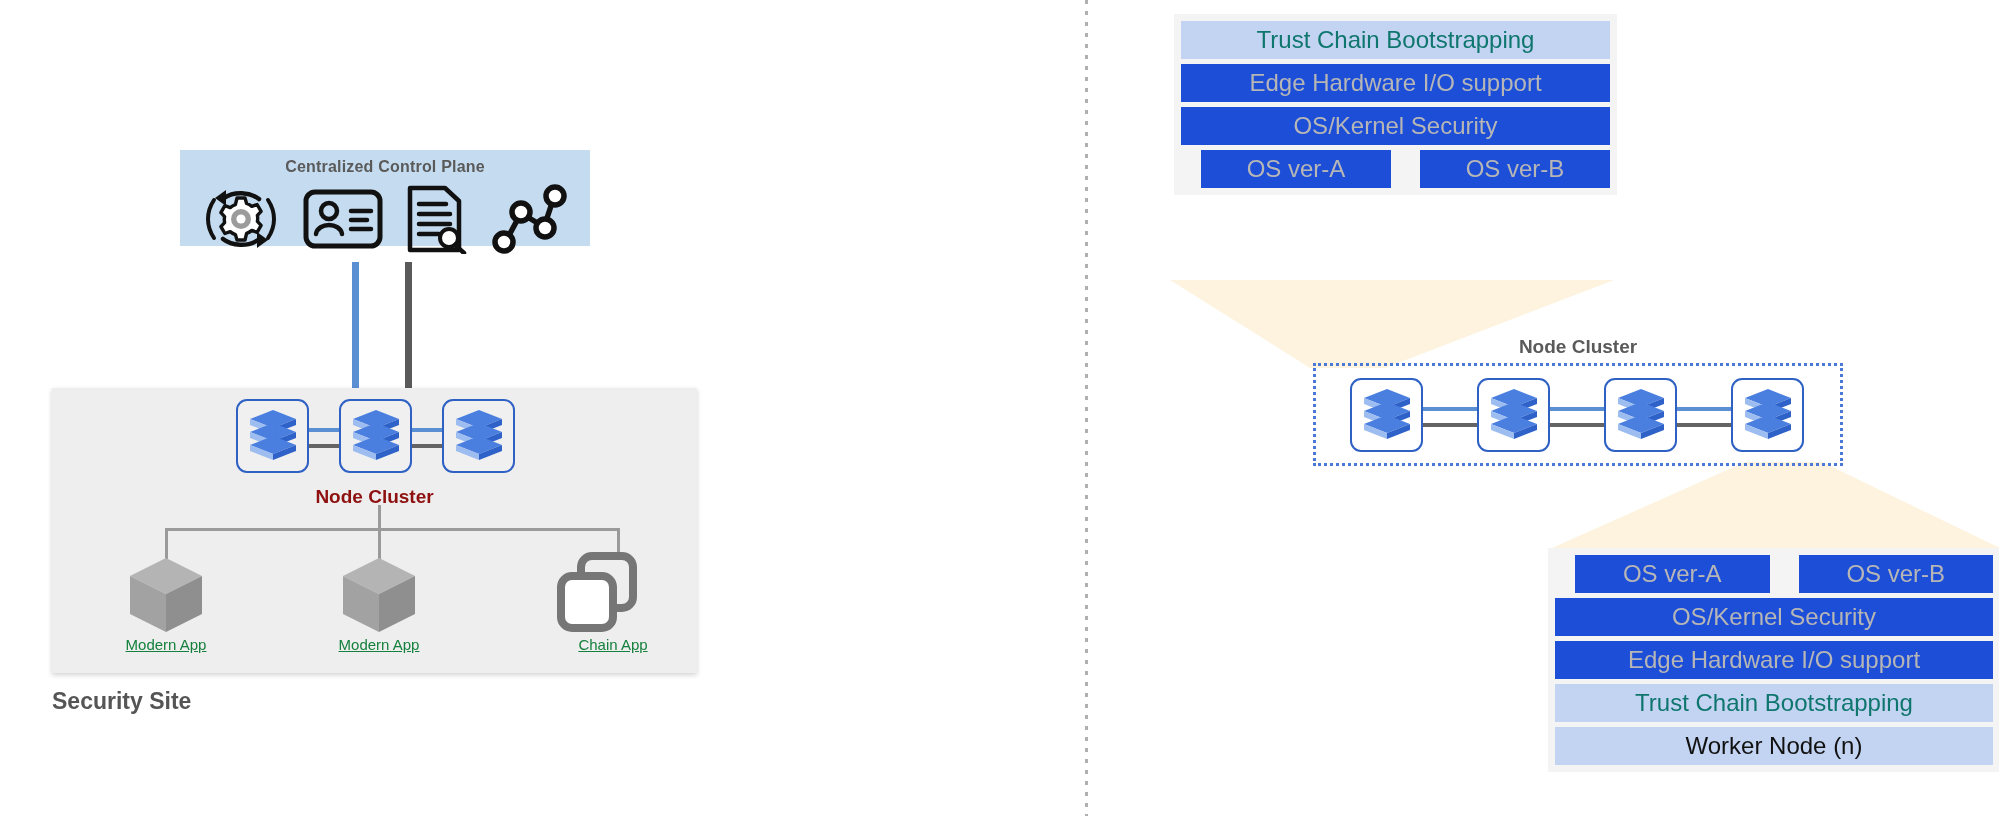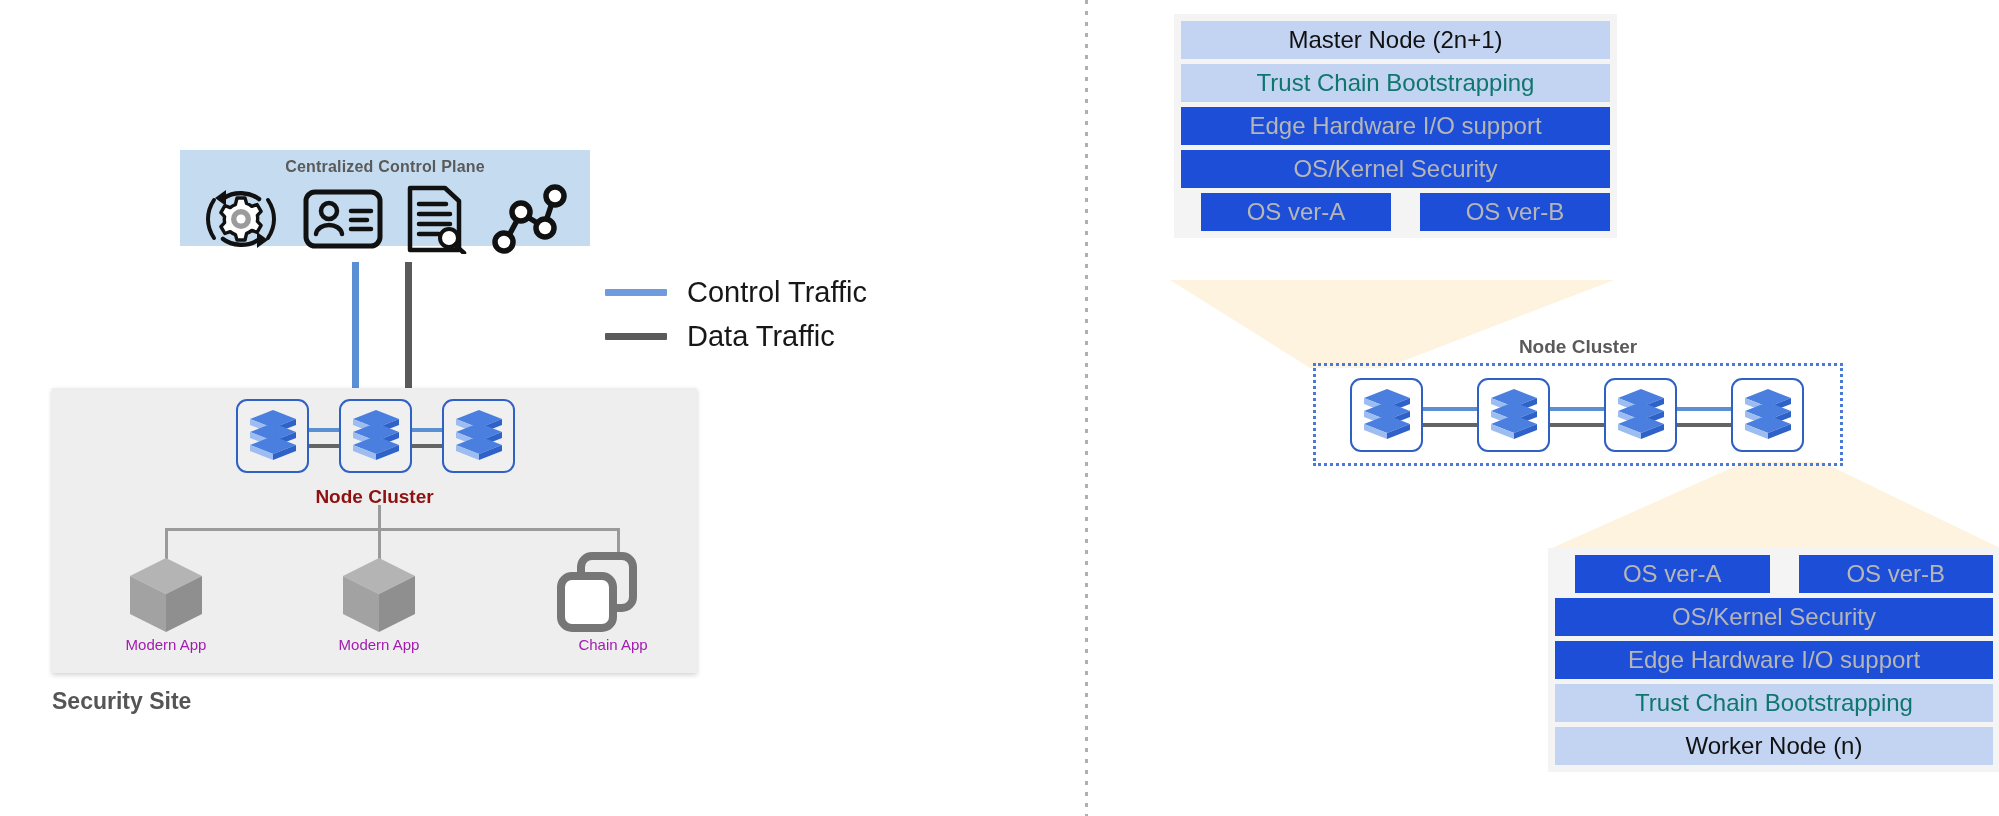--- a/index.html
+++ b/index.html
@@ -77,21 +77,21 @@
     position: absolute; left: 0; right: 0; top: 486px;
     width: 645px; margin-left: 52px; text-align: center;
     font-size: 19px; font-weight: bold; color: #8e1010;
   }
 
   
   .tree-line { position: absolute; background: #9a9a9a; }
 
   .app-label {
     position: absolute; width: 170px; text-align: center;
-    font-size: 15px; color: #a21caf;
+    font-size: 15px; color: #15803d; text-decoration: underline;
   }
 
   
   .stack-card {
     position: absolute;
     background: #f4f4f4;
     padding: 7px 7px;
   }
   .layer {
     height: 38px; margin-bottom: 5px;
@@ -205,30 +205,20 @@
           </g>
         </svg>
       </span>
 
     </div>
   </div>
 
   <div class="trunk-blue"></div>
   <div class="trunk-gray"></div>
 
-  <div class="legend">
-    <div class="legend-row">
-      <span class="legend-swatch" style="background:#6e9bde"></span>
-      <span class="legend-label">Control Traffic</span>
-    </div>
-    <div class="legend-row">
-      <span class="legend-swatch" style="background:#5a5a5a"></span>
-      <span class="legend-label">Data Traffic</span>
-    </div>
-  </div>
 
   <div class="site-box"></div>
 
   <div class="node-link-blue" style="left:305px; top:428px; width:64px;"></div>
   <div class="node-link-gray" style="left:305px; top:444px; width:64px;"></div>
   <div class="node-link-blue" style="left:408px; top:428px; width:64px;"></div>
   <div class="node-link-gray" style="left:408px; top:444px; width:64px;"></div>
 
   <div class="node-box" style="left:236px; top:399px;">
     <span>
@@ -314,21 +304,20 @@
   <div class="site-label">Security Site</div>
 
   <svg class="funnel" style="left:1170px; top:280px;" width="640" height="90">
     <polygon points="0,0 444,0 215,88 140,88" fill="#fdf3de"></polygon>
   </svg>
   <svg class="funnel" style="left:1540px; top:462px;" width="460" height="88">
     <polygon points="205,0 282,0 460,86 12,86" fill="#fdf3de"></polygon>
   </svg>
 
   <div class="stack-card" style="left:1174px; top:14px; width:443px;">
-    <div class="layer l-blue-dark">Master Node (2n+1)</div>
     <div class="layer l-blue">Trust Chain Bootstrapping</div>
     <div class="layer l-teal">Edge Hardware I/O support</div>
     <div class="layer l-teal">OS/Kernel Security</div>
     <div class="layer pair">
       <div class="l-teal">OS ver-A</div>
       <div class="l-teal">OS ver-B</div>
     </div>
   </div>
 
   <div class="rc-label">Node Cluster</div>

